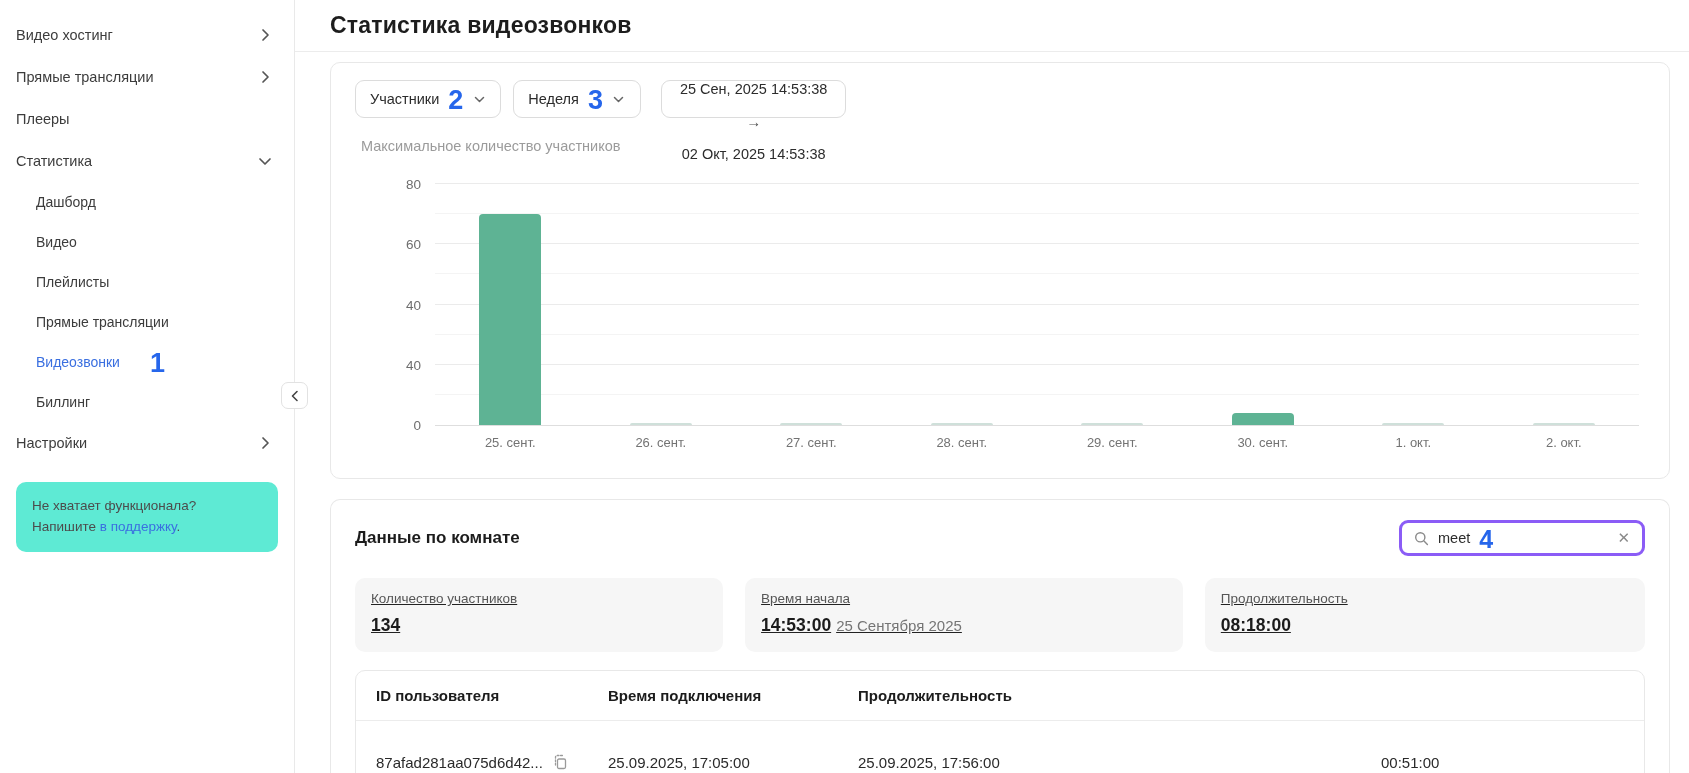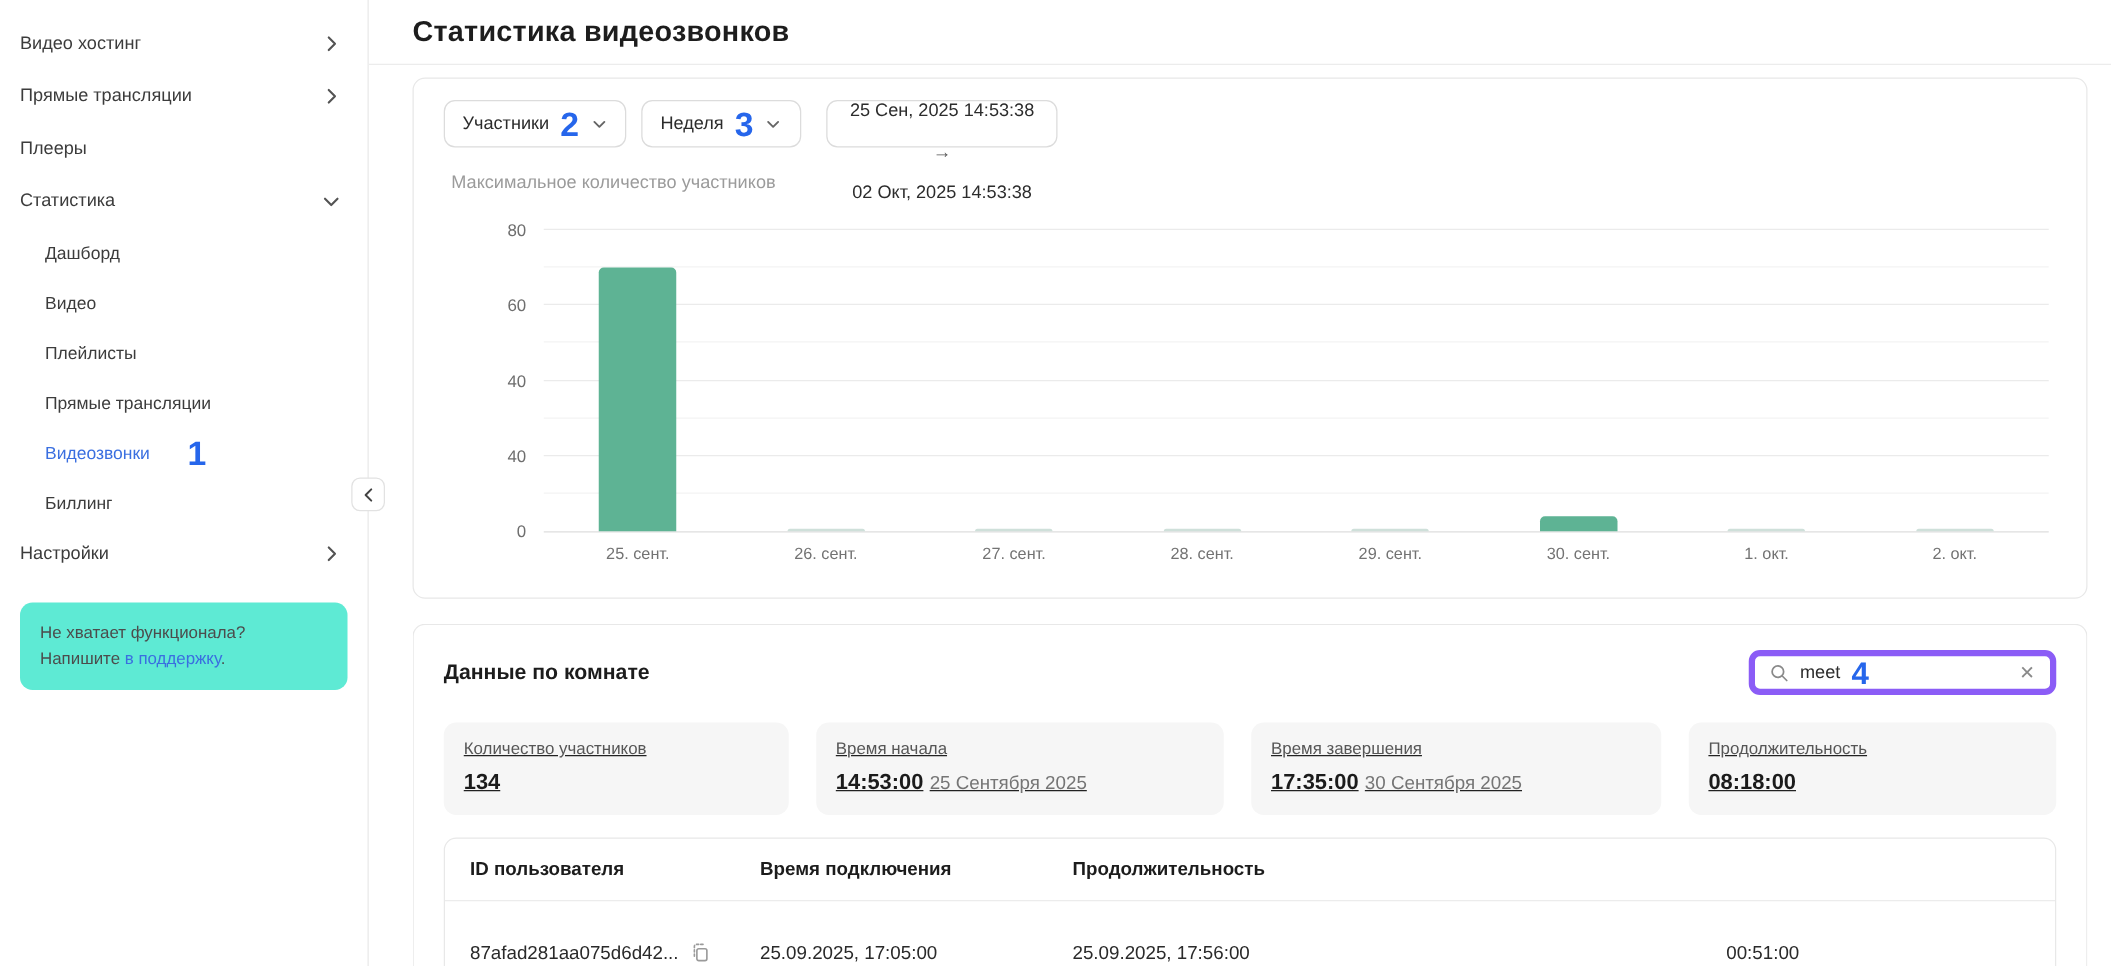--- a/index.html
+++ b/index.html
@@ -47,21 +47,21 @@
   .gridline.minor { background:#f4f4f4; }
   .ytick { position:absolute; right:calc(100% + 14px); transform:translateY(-50%); font-size:13.5px; color:#6e6e6e; white-space:nowrap; }
   .bar { position:absolute; bottom:0; width:62px; transform:translateX(-50%); border-radius:4px 4px 0 0; }
   .xlabels { display:flex; margin-top:9px; }
   .xlabels span { flex:1; text-align:center; font-size:13px; color:#737373; }
 
   
   .room-card { margin-top:20px; padding:20px 24px 24px; border-radius:10px 10px 0 0; border-bottom:none; }
   .room-header { display:flex; align-items:center; justify-content:space-between; }
   .room-title { font-size:17px; font-weight:700; color:#1c1c1c; }
-  .search-box { display:flex; align-items:center; gap:9px; width:246px; height:36px; border:5px solid #8b5cf6; border-radius:9px; padding:0 12px; }
+  .search-box { display:flex; align-items:center; gap:9px; width:246px; height:36px; border:3px solid #8b5cf6; border-radius:9px; padding:0 12px; }
   .search-text { font-size:14.5px; color:#2c2c2c; }
   .search-clear { margin-left:auto; color:#8a8a8a; font-size:15px; cursor:pointer; }
   .search-box .ann { font-size:25px; }
 
   .stats-row { display:flex; gap:22px; margin-top:22px;text-decoration:underline; }
   .stat-card { background:#f6f6f6; border-radius:10px; padding:13px 16px 16px; }
   .stat-card:nth-child(1){ flex:275; }
   .stat-card:nth-child(2){ flex:332; }
   .stat-card:nth-child(3){ flex:334; }
   .stat-card:nth-child(4){ flex:296; }
@@ -242,24 +242,20 @@
         <div class="stats-row">
           <div class="stat-card">
             <div class="stat-label">Количество участников</div>
             <div class="stat-value"><span>134</span></div>
           </div>
           <div class="stat-card">
             <div class="stat-label">Время начала</div>
             <div class="stat-value"><span>14:53:00</span><span class="stat-sub">25 Сентября 2025</span></div>
           </div>
           <div class="stat-card">
-            <div class="stat-label">Время завершения</div>
-            <div class="stat-value"><span>17:35:00</span><span class="stat-sub">30 Сентября 2025</span></div>
-          </div>
-          <div class="stat-card">
             <div class="stat-label">Продолжительность</div>
             <div class="stat-value"><span>08:18:00</span></div>
           </div>
         </div>
 
         <div class="table">
           <div class="t-head">
             <span>ID пользователя</span>
             <span>Время подключения</span>
             <span>Продолжительность</span>

